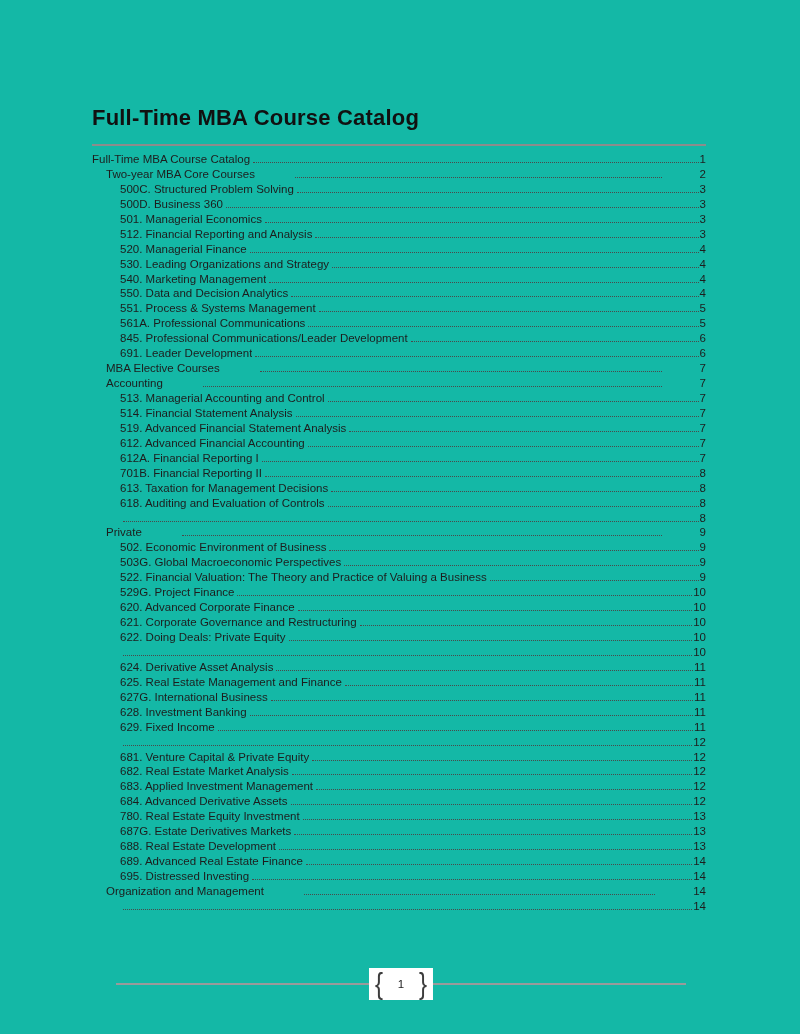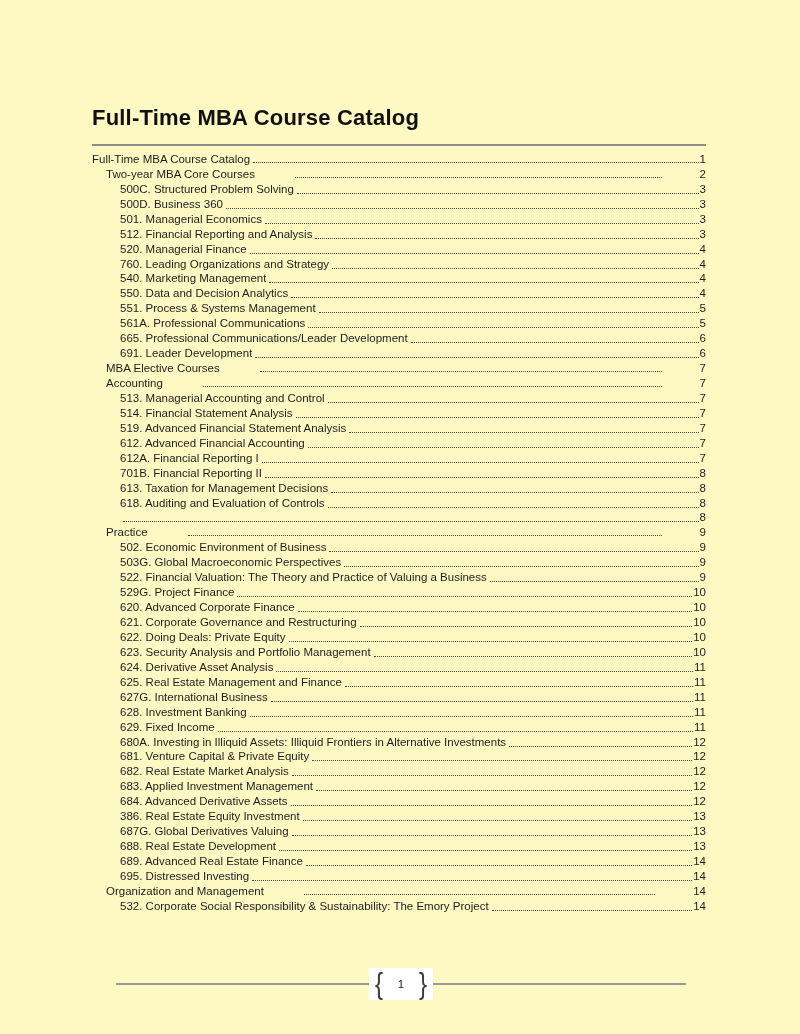--- a/index.html
+++ b/index.html
@@ -4,21 +4,21 @@
 <style>
   html, body {
     margin: 0;
     padding: 0;
     background: #ffffff;
   }
   .doc-page {
     position: relative;
     width: 800px;
     height: 1034px;
-    background: #fef9c3;
+    background: #14b8a6;
     font-family: "Liberation Sans", sans-serif;
     color: #1d1d1d;
     overflow: hidden;
   }
   .doc-title {
     position: absolute;
     left: 92px;
     top: 90px;
     font-size: 22px;
     font-weight: bold;
@@ -42,21 +42,21 @@
   .toc-row {
     display: flex;
     align-items: baseline;
     height: 14.95px;
     line-height: 14.95px;
     font-size: 11.5px;
     color: #1d1d1d;
     cursor: pointer;
   }
   .toc-row.level-1 { padding-left: 14px; gap: 37px; }
-  .toc-row.level-2 { padding-left: 28px; align-items: flex-end; }
+  .toc-row.level-2 { padding-left: 28px; }
   .toc-text {
     white-space: nowrap;
     overflow: hidden;
   }
   .toc-dots {
     flex: 1 1 auto;
     min-width: 8px;
     border-bottom: 1.5px dotted #4a4a4a;
     margin: 0 1px 3px 3px;
   }
@@ -145,21 +145,21 @@
     <span class="toc-text">512. Financial Reporting and Analysis</span>
     <span class="toc-dots"></span>
     <span class="toc-page">3</span>
   </div>
       <div class="toc-row level-2">
     <span class="toc-text">520. Managerial Finance</span>
     <span class="toc-dots"></span>
     <span class="toc-page">4</span>
   </div>
       <div class="toc-row level-2">
-    <span class="toc-text">760. Leading Organizations and Strategy</span>
+    <span class="toc-text">530. Leading Organizations and Strategy</span>
     <span class="toc-dots"></span>
     <span class="toc-page">4</span>
   </div>
       <div class="toc-row level-2">
     <span class="toc-text">540. Marketing Management</span>
     <span class="toc-dots"></span>
     <span class="toc-page">4</span>
   </div>
       <div class="toc-row level-2">
     <span class="toc-text">550. Data and Decision Analytics</span>
@@ -170,21 +170,21 @@
     <span class="toc-text">551. Process &amp; Systems Management</span>
     <span class="toc-dots"></span>
     <span class="toc-page">5</span>
   </div>
       <div class="toc-row level-2">
     <span class="toc-text">561A. Professional Communications</span>
     <span class="toc-dots"></span>
     <span class="toc-page">5</span>
   </div>
       <div class="toc-row level-2">
-    <span class="toc-text">665. Professional Communications/Leader Development</span>
+    <span class="toc-text">845. Professional Communications/Leader Development</span>
     <span class="toc-dots"></span>
     <span class="toc-page">6</span>
   </div>
       <div class="toc-row level-2">
     <span class="toc-text">691. Leader Development</span>
     <span class="toc-dots"></span>
     <span class="toc-page">6</span>
   </div>
       <div class="toc-row level-1">
     <span class="toc-text">MBA Elective Courses</span>
@@ -234,21 +234,21 @@
       <div class="toc-row level-2">
     <span class="toc-text">618. Auditing and Evaluation of Controls</span>
     <span class="toc-dots"></span>
     <span class="toc-page">8</span>
   </div>
       <div class="toc-row level-2">
     <span class="toc-dots"></span>
     <span class="toc-page">8</span>
   </div>
       <div class="toc-row level-1">
-    <span class="toc-text">Practice</span>
+    <span class="toc-text">Private</span>
     <span class="toc-dots"></span>
     <span class="toc-page">9</span>
   </div>
       <div class="toc-row level-2">
     <span class="toc-text">502. Economic Environment of Business</span>
     <span class="toc-dots"></span>
     <span class="toc-page">9</span>
   </div>
       <div class="toc-row level-2">
     <span class="toc-text">503G. Global Macroeconomic Perspectives</span>
@@ -274,21 +274,20 @@
     <span class="toc-text">621. Corporate Governance and Restructuring</span>
     <span class="toc-dots"></span>
     <span class="toc-page">10</span>
   </div>
       <div class="toc-row level-2">
     <span class="toc-text">622. Doing Deals:  Private Equity</span>
     <span class="toc-dots"></span>
     <span class="toc-page">10</span>
   </div>
       <div class="toc-row level-2">
-    <span class="toc-text">623. Security Analysis and Portfolio Management</span>
     <span class="toc-dots"></span>
     <span class="toc-page">10</span>
   </div>
       <div class="toc-row level-2">
     <span class="toc-text">624. Derivative Asset Analysis</span>
     <span class="toc-dots"></span>
     <span class="toc-page">11</span>
   </div>
       <div class="toc-row level-2">
     <span class="toc-text">625. Real Estate Management and Finance</span>
@@ -304,21 +303,20 @@
     <span class="toc-text">628. Investment Banking</span>
     <span class="toc-dots"></span>
     <span class="toc-page">11</span>
   </div>
       <div class="toc-row level-2">
     <span class="toc-text">629. Fixed Income</span>
     <span class="toc-dots"></span>
     <span class="toc-page">11</span>
   </div>
       <div class="toc-row level-2">
-    <span class="toc-text">680A. Investing in Illiquid Assets:  Illiquid Frontiers in Alternative Investments</span>
     <span class="toc-dots"></span>
     <span class="toc-page">12</span>
   </div>
       <div class="toc-row level-2">
     <span class="toc-text">681. Venture Capital &amp; Private Equity</span>
     <span class="toc-dots"></span>
     <span class="toc-page">12</span>
   </div>
       <div class="toc-row level-2">
     <span class="toc-text">682. Real Estate Market Analysis</span>
@@ -329,26 +327,26 @@
     <span class="toc-text">683. Applied Investment Management</span>
     <span class="toc-dots"></span>
     <span class="toc-page">12</span>
   </div>
       <div class="toc-row level-2">
     <span class="toc-text">684. Advanced Derivative Assets</span>
     <span class="toc-dots"></span>
     <span class="toc-page">12</span>
   </div>
       <div class="toc-row level-2">
-    <span class="toc-text">386. Real Estate Equity Investment</span>
+    <span class="toc-text">780. Real Estate Equity Investment</span>
     <span class="toc-dots"></span>
     <span class="toc-page">13</span>
   </div>
       <div class="toc-row level-2">
-    <span class="toc-text">687G. Global Derivatives Valuing</span>
+    <span class="toc-text">687G. Estate Derivatives Markets</span>
     <span class="toc-dots"></span>
     <span class="toc-page">13</span>
   </div>
       <div class="toc-row level-2">
     <span class="toc-text">688. Real Estate Development</span>
     <span class="toc-dots"></span>
     <span class="toc-page">13</span>
   </div>
       <div class="toc-row level-2">
     <span class="toc-text">689. Advanced Real Estate Finance</span>
@@ -359,21 +357,20 @@
     <span class="toc-text">695. Distressed Investing</span>
     <span class="toc-dots"></span>
     <span class="toc-page">14</span>
   </div>
       <div class="toc-row level-1">
     <span class="toc-text">Organization and Management</span>
     <span class="toc-dots"></span>
     <span class="toc-page">14</span>
   </div>
       <div class="toc-row level-2">
-    <span class="toc-text">532. Corporate Social Responsibility &amp; Sustainability: The Emory Project</span>
     <span class="toc-dots"></span>
     <span class="toc-page">14</span>
   </div>
     </div>
 
   <div class="doc-footer">
     <div class="footer-line"></div>
     <div class="footer-center">
       <span class="footer-brace">{</span>
       <span class="footer-page-number">1</span>

